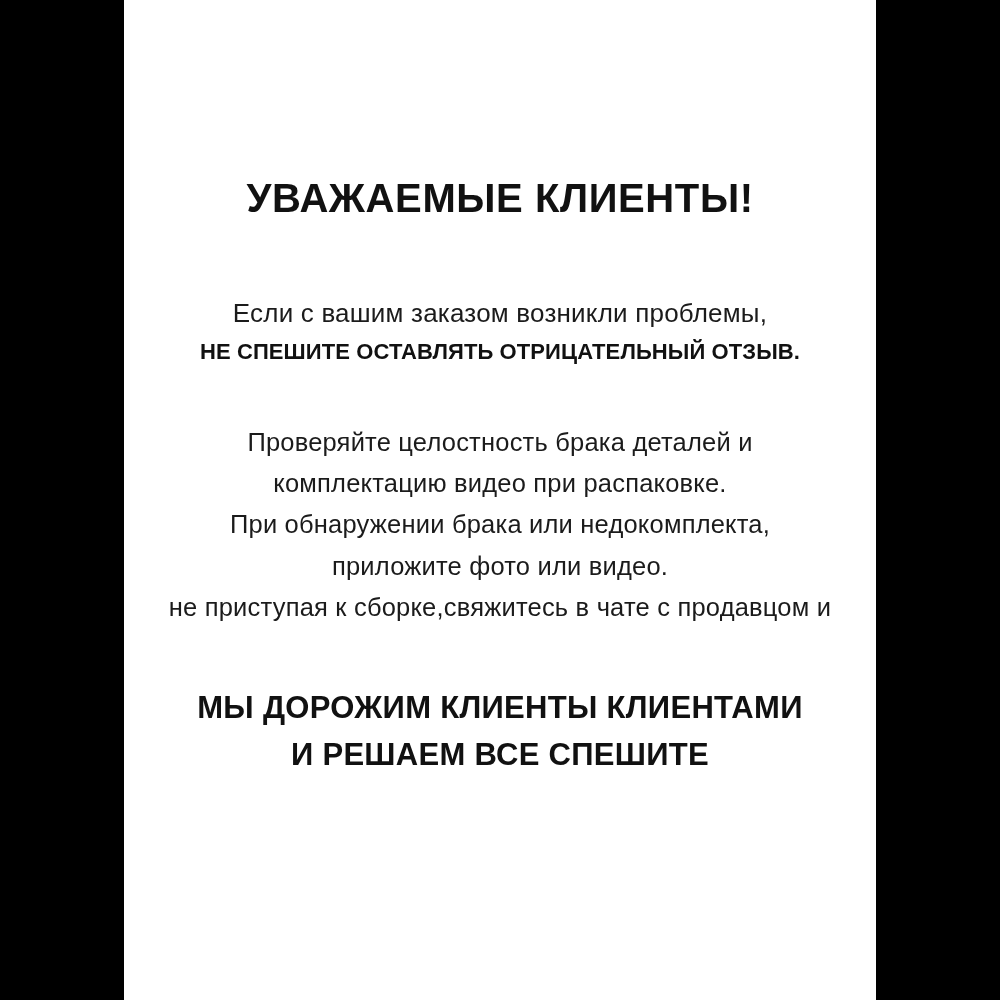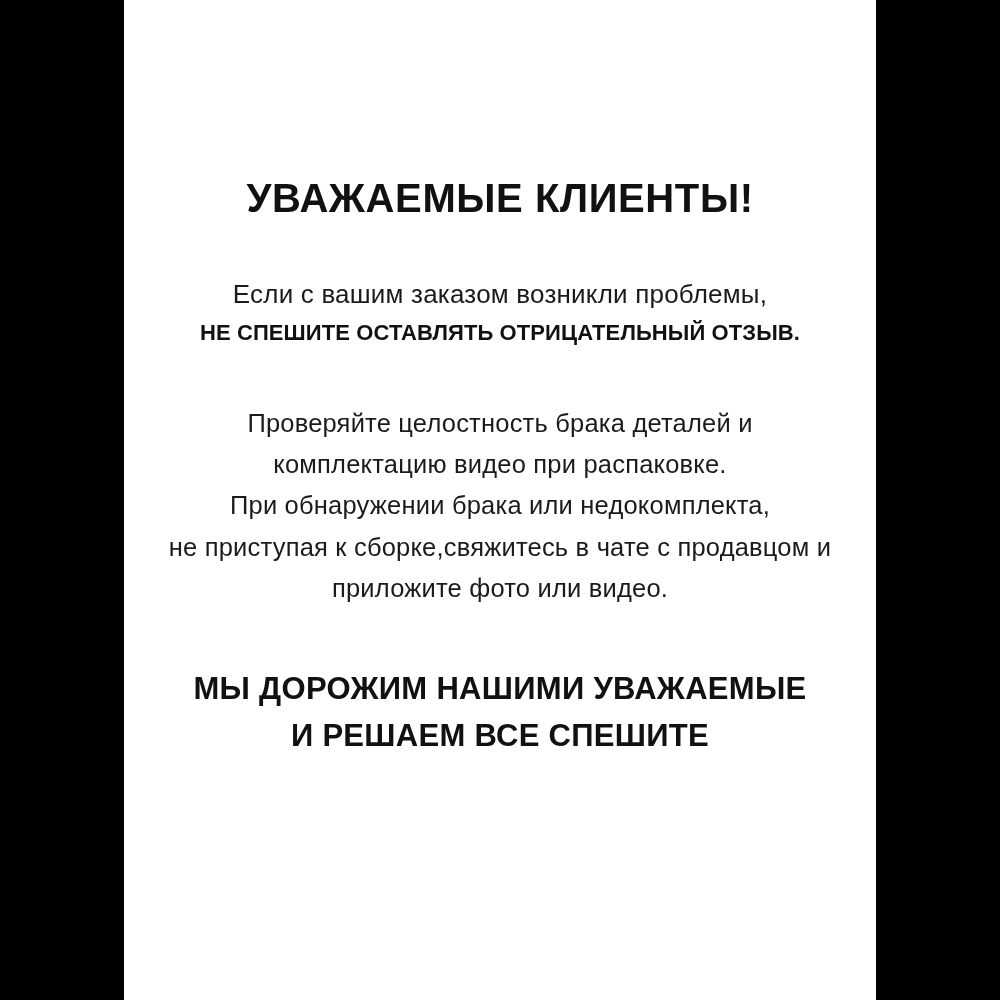--- a/index.html
+++ b/index.html
@@ -49,21 +49,21 @@
     color: #111111;
     text-align: center;
     line-height: 1.1;
     margin: 0;
   }
   .block {
     text-align: center;
     color: #1b1b1b;
   }
   .block-1 {
-    margin-top: 56px;
+    margin-top: 75px;
   }
   .line-light {
     font-size: 26px;
     font-weight: 400;
     line-height: 1.42;
     letter-spacing: 0.2px;
     color: #1b1b1b;
   }
   .line-bold-sm {
     font-size: 22px;
@@ -102,24 +102,24 @@
 
       <div class="block block-1">
         <div class="line-light">Если с вашим заказом возникли проблемы,</div>
         <div class="line-bold-sm">НЕ СПЕШИТЕ ОСТАВЛЯТЬ ОТРИЦАТЕЛЬНЫЙ ОТЗЫВ.</div>
       </div>
 
       <div class="block block-2">
         <div class="line-light">Проверяйте целостность брака деталей и</div>
         <div class="line-light">комплектацию видео при распаковке.</div>
         <div class="line-light">При обнаружении брака или недокомплекта,</div>
+        <div class="line-light">приложите фото или видео.</div>
         <div class="line-light">не приступая к сборке,свяжитесь в чате с продавцом и</div>
-        <div class="line-light">приложите фото или видео.</div>
       </div>
 
       <div class="block block-3">
-        <div class="line-bold-lg">МЫ ДОРОЖИМ НАШИМИ УВАЖАЕМЫЕ</div>
+        <div class="line-bold-lg">МЫ ДОРОЖИМ КЛИЕНТЫ КЛИЕНТАМИ</div>
         <div class="line-bold-lg">И РЕШАЕМ ВСЕ СПЕШИТЕ</div>
       </div>
 
     </div>
   </div>
 </div>
 
 </body></html>

